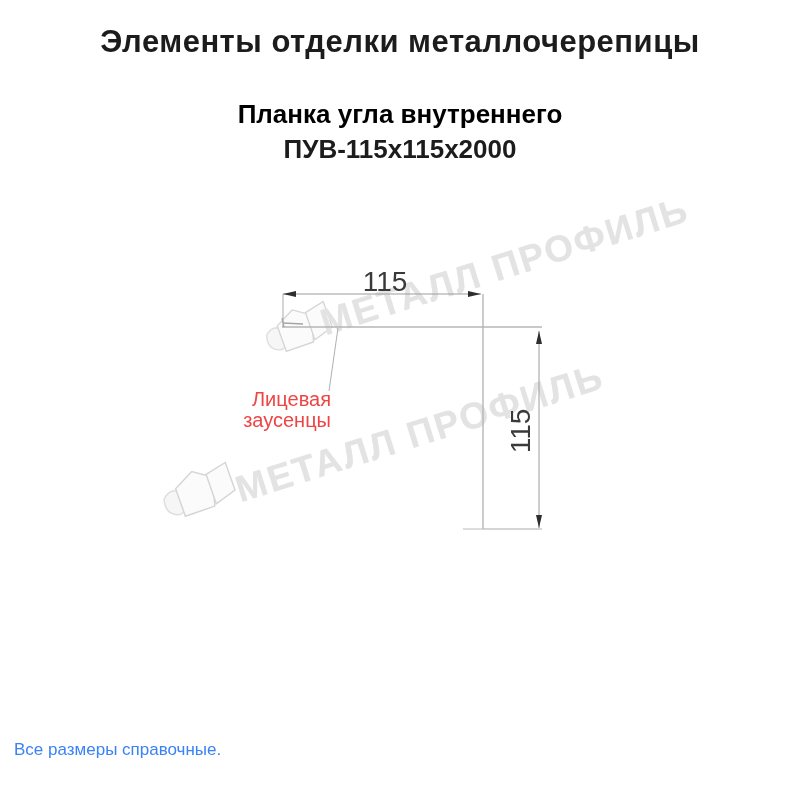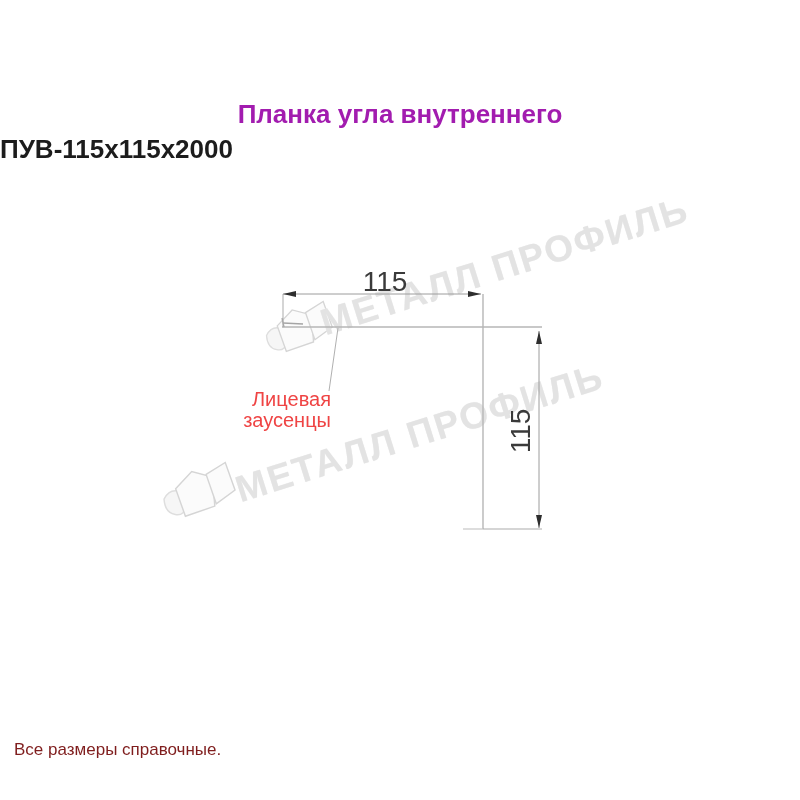--- a/index.html
+++ b/index.html
@@ -14,24 +14,25 @@
   
   .title{
     top:24px;left:0;width:800px;
     text-align:center;
     font-size:31px;font-weight:bold;color:#1c1c1c;
     letter-spacing:0.5px;
   }
   .subtitle{
     top:99px;left:0;width:800px;
     text-align:center;
-    font-size:26px;font-weight:bold;color:#a21caf;
+    font-size:26px;font-weight:bold;color:#000000;
   }
   .product-code{
     top:134px;left:0;width:800px;
+    text-align:center;
     font-size:26px;font-weight:bold;color:#1c1c1c;
   }
   
   .dim-h{
     top:266px;left:345px;width:80px;
     text-align:center;
     font-size:28px;color:#3a3a3a;
   }
   .dim-v{
     top:417px;left:489px;width:60px;height:28px;
@@ -42,21 +43,21 @@
   }
   .face-label{
     top:389px;left:228px;width:103px;
     text-align:right;
     font-size:20px;line-height:21px;color:#ef4444;
   }
   .face-label span{display:block;}
   
   .footer{
     top:740px;left:14px;width:760px;
-    font-size:17px;line-height:20px;color:#7f1d1d;
+    font-size:17px;line-height:20px;color:#3b82f6;
   }
   .footer div{margin:0 0 1px 0;}
   
   .wm-text{
     white-space:nowrap;
     font-size:37px;font-weight:bold;
     color:#e3e3e3;
     letter-spacing:2px;
     text-shadow:0 0 1px #efefef;
     transform:rotate(-17.5deg);
@@ -107,20 +108,21 @@
     <polygon points="481,294 468,291 468,297" fill="#2e2e2e"></polygon>
 
     <line x1="483" y1="529" x2="542" y2="529" stroke="#ababab" stroke-width="1"></line>
     <line x1="539" y1="331" x2="539" y2="528" stroke="#9c9c9c" stroke-width="1"></line>
     <polygon points="539,331 536,344 542,344" fill="#2e2e2e"></polygon>
     <polygon points="539,528 536,515 542,515" fill="#2e2e2e"></polygon>
 
     <line x1="338" y1="328" x2="329" y2="391" stroke="#b0b0b0" stroke-width="1"></line>
   </svg>
 
+  <div class="abs title txt">Элементы отделки металлочерепицы</div>
   <div class="abs subtitle txt">Планка угла внутреннего</div>
   <div class="abs product-code txt">ПУВ-115х115х2000</div>
 
   <div class="abs dim-h txt">115</div>
   <div class="abs dim-v txt">115</div>
 
   <div class="abs face-label txt">
     <span>Лицевая</span>
     <span>заусенцы</span>
   </div>

